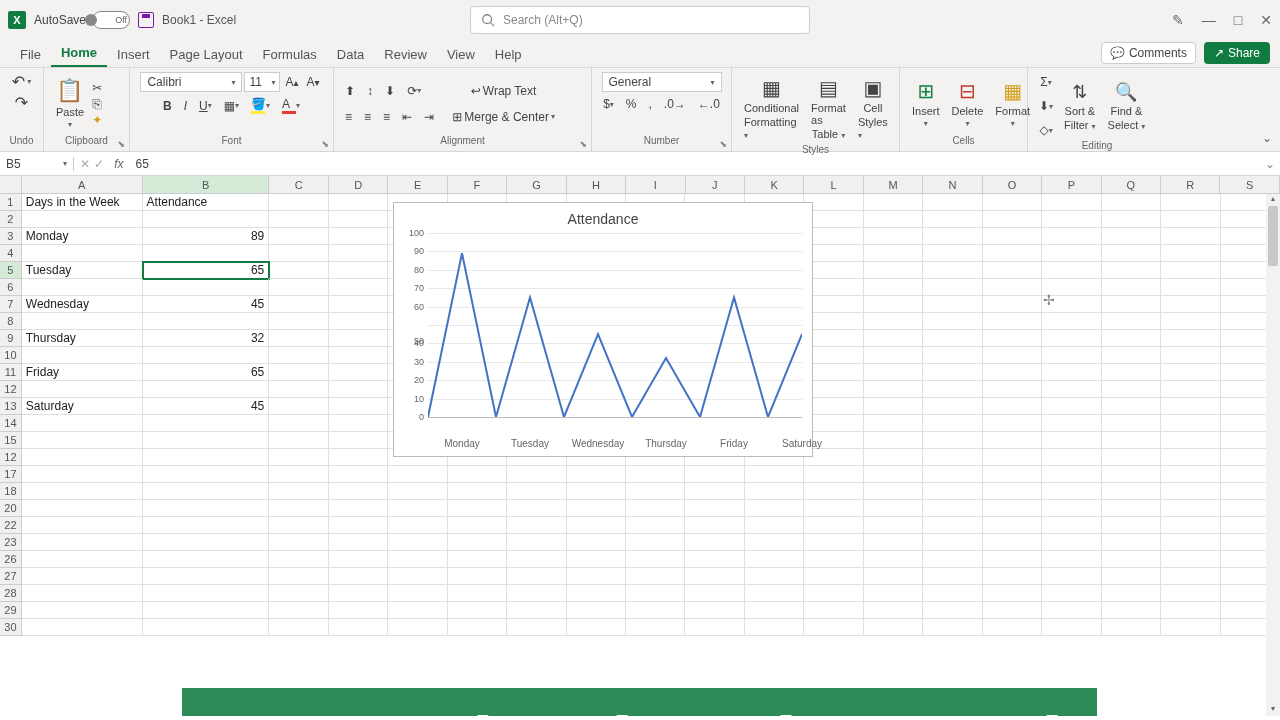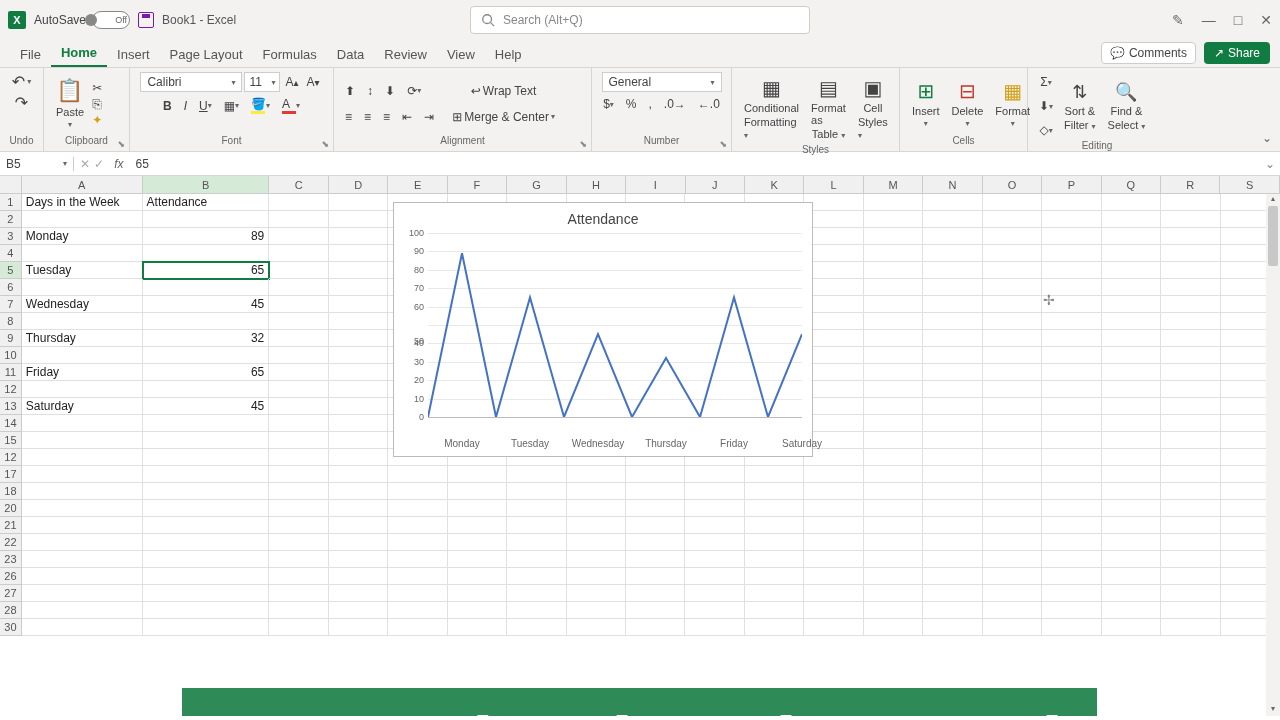--- a/index.html
+++ b/index.html
@@ -759,42 +759,20 @@
         <div class="cell" style="width: 60px;"></div>
         <div class="cell" style="width: 60px;"></div>
         <div class="cell" style="width: 60px;"></div>
         <div class="cell" style="width: 60px;"></div>
         <div class="cell" style="width: 60px;"></div>
         <div class="cell" style="width: 60px;"></div>
         <div class="cell" style="width: 60px;"></div>
         <div class="cell" style="width: 60px;"></div>
       </div>
       <div class="gridrow">
-        <div class="rh">21</div>
-        <div class="cell" style="width: 122px;"></div>
-        <div class="cell" style="width: 128px;"></div>
-        <div class="cell" style="width: 60px;"></div>
-        <div class="cell" style="width: 60px;"></div>
-        <div class="cell" style="width: 60px;"></div>
-        <div class="cell" style="width: 60px;"></div>
-        <div class="cell" style="width: 60px;"></div>
-        <div class="cell" style="width: 60px;"></div>
-        <div class="cell" style="width: 60px;"></div>
-        <div class="cell" style="width: 60px;"></div>
-        <div class="cell" style="width: 60px;"></div>
-        <div class="cell" style="width: 60px;"></div>
-        <div class="cell" style="width: 60px;"></div>
-        <div class="cell" style="width: 60px;"></div>
-        <div class="cell" style="width: 60px;"></div>
-        <div class="cell" style="width: 60px;"></div>
-        <div class="cell" style="width: 60px;"></div>
-        <div class="cell" style="width: 60px;"></div>
-        <div class="cell" style="width: 60px;"></div>
-      </div>
-      <div class="gridrow">
         <div class="rh">22</div>
         <div class="cell" style="width: 122px;"></div>
         <div class="cell" style="width: 128px;"></div>
         <div class="cell" style="width: 60px;"></div>
         <div class="cell" style="width: 60px;"></div>
         <div class="cell" style="width: 60px;"></div>
         <div class="cell" style="width: 60px;"></div>
         <div class="cell" style="width: 60px;"></div>
         <div class="cell" style="width: 60px;"></div>
         <div class="cell" style="width: 60px;"></div>
@@ -870,20 +848,42 @@
         <div class="cell" style="width: 60px;"></div>
         <div class="cell" style="width: 60px;"></div>
         <div class="cell" style="width: 60px;"></div>
         <div class="cell" style="width: 60px;"></div>
         <div class="cell" style="width: 60px;"></div>
         <div class="cell" style="width: 60px;"></div>
         <div class="cell" style="width: 60px;"></div>
       </div>
       <div class="gridrow">
         <div class="rh">28</div>
+        <div class="cell" style="width: 122px;"></div>
+        <div class="cell" style="width: 128px;"></div>
+        <div class="cell" style="width: 60px;"></div>
+        <div class="cell" style="width: 60px;"></div>
+        <div class="cell" style="width: 60px;"></div>
+        <div class="cell" style="width: 60px;"></div>
+        <div class="cell" style="width: 60px;"></div>
+        <div class="cell" style="width: 60px;"></div>
+        <div class="cell" style="width: 60px;"></div>
+        <div class="cell" style="width: 60px;"></div>
+        <div class="cell" style="width: 60px;"></div>
+        <div class="cell" style="width: 60px;"></div>
+        <div class="cell" style="width: 60px;"></div>
+        <div class="cell" style="width: 60px;"></div>
+        <div class="cell" style="width: 60px;"></div>
+        <div class="cell" style="width: 60px;"></div>
+        <div class="cell" style="width: 60px;"></div>
+        <div class="cell" style="width: 60px;"></div>
+        <div class="cell" style="width: 60px;"></div>
+      </div>
+      <div class="gridrow">
+        <div class="rh">29</div>
         <div class="cell" style="width: 122px;"></div>
         <div class="cell" style="width: 128px;"></div>
         <div class="cell" style="width: 60px;"></div>
         <div class="cell" style="width: 60px;"></div>
         <div class="cell" style="width: 60px;"></div>
         <div class="cell" style="width: 60px;"></div>
         <div class="cell" style="width: 60px;"></div>
         <div class="cell" style="width: 60px;"></div>
         <div class="cell" style="width: 60px;"></div>
         <div class="cell" style="width: 60px;"></div>

